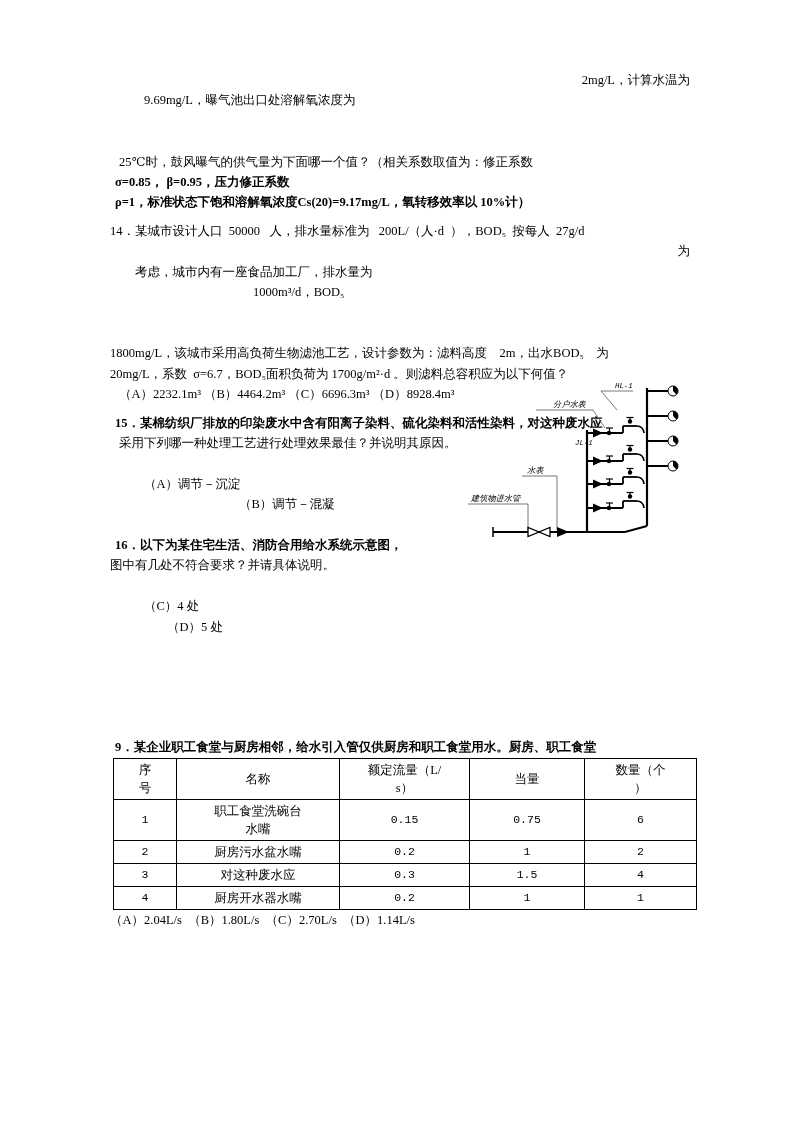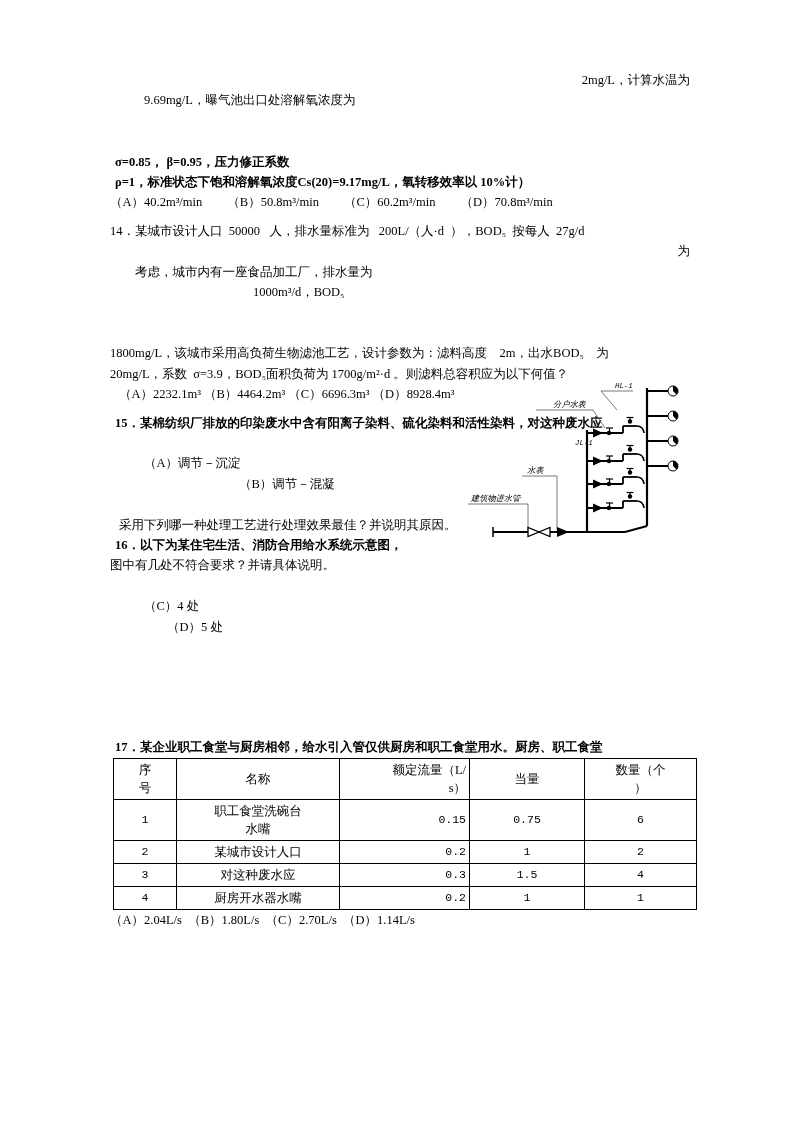--- a/index.html
+++ b/index.html
@@ -62,21 +62,21 @@
   table.dataTable td, table.dataTable th {
     border: 1px solid #000;
     text-align: center;
     vertical-align: middle;
     padding: 2px 3px;
     font-weight: normal;
     line-height: 18px;
   }
   table.dataTable .c0 { width: 56px; }
   table.dataTable .c1 { width: 156px; }
-  table.dataTable .c2 { width: 123px; text-align: right; }
+  table.dataTable .c2 { width: 123px; }
   table.dataTable .c3 { width: 108px; }
   table.dataTable .c4 { width: 105px; }
   .numcell {
     font-family: "Liberation Mono", "DejaVu Sans Mono", monospace;
     font-size: 11.5px;
   }
   .hdrwrap { display:block; }
 
   
   .diagram {
@@ -102,63 +102,63 @@
 
 <div class="page">
 
   <div class="content">
 
     <div>
       <div class="line indent1">
         <span>9.69mg/L，曝气池出口处溶解氧浓度为</span>
         <span class="rightpart">2mg/L，计算水温为</span>
       </div>
+      <div class="line indent1">25℃时，鼓风曝气的供气量为下面哪一个值？（相关系数取值为：修正系数</div>
       <div class="line indent2">σ=0.85， β=0.95，压力修正系数</div>
       <div class="line indent2">ρ=1，标准状态下饱和溶解氧浓度Cs(20)=9.17mg/L，氧转移效率以 10%计）</div>
-      <div class="opts">（A）40.2m³/min        （B）50.8m³/min        （C）60.2m³/min        （D）70.8m³/min</div>
     </div>
 
     <div class="spacer-sm"></div>
 
     <div>
       <div class="line">14．某城市设计人口  50000   人，排水量标准为   200L/（人·d  ），BOD₅  按每人  27g/d</div>
       <div class="line">
         <span>考虑，城市内有一座食品加工厂，排水量为</span>
         <span style="padding-left:118px">1000m³/d，BOD₅</span>
         <span class="rightpart">为</span>
       </div>
       <div class="line">1800mg/L，该城市采用高负荷生物滤池工艺，设计参数为：滤料高度    2m，出水BOD₅    为</div>
-      <div class="line">20mg/L，系数  σ=3.9，BOD₅面积负荷为 1700g/m²·d 。则滤料总容积应为以下何值？</div>
+      <div class="line">20mg/L，系数  σ=6.7，BOD₅面积负荷为 1700g/m²·d 。则滤料总容积应为以下何值？</div>
       <div class="opts indent1">（A）2232.1m³ （B）4464.2m³ （C）6696.3m³ （D）8928.4m³</div>
     </div>
 
     <div class="spacer-sm"></div>
 
     <div>
       <div class="line indent2">15．某棉纺织厂排放的印染废水中含有阳离子染料、硫化染料和活性染料，对这种废水应</div>
+      <div class="line indent1">采用下列哪一种处理工艺进行处理效果最佳？并说明其原因。</div>
       <div class="line indent1">
         <span>（A）调节－沉淀</span>
         <span style="padding-left:95px">（B）调节－混凝</span>
       </div>
-      <div class="line indent1">采用下列哪一种处理工艺进行处理效果最佳？并说明其原因。</div>
     </div>
 
     <div>
       <div class="line indent2">16．以下为某住宅生活、消防合用给水系统示意图，</div>
       <div class="line">图中有几处不符合要求？并请具体说明。</div>
       <div class="line indent1">
         <span>（C）4 处</span>
         <span style="padding-left:23px">（D）5 处</span>
       </div>
     </div>
 
     <div style="height:80px"></div>
 
     <div>
-      <div class="line indent2">17．某企业职工食堂与厨房相邻，给水引入管仅供厨房和职工食堂用水。厨房、职工食堂</div>
+      <div class="line indent2">9．某企业职工食堂与厨房相邻，给水引入管仅供厨房和职工食堂用水。厨房、职工食堂</div>
 
       <table class="dataTable">
         <thead>
           <tr>
             <th class="c0">
                 <span class="hdrwrap" id="h0">序<br>号</span>
               </th>
             <th class="c1">
                 <span class="hdrwrap" id="h1">名称</span>
               </th>
@@ -176,21 +176,21 @@
         <tbody id="tbody">
             <tr>
               <td class="c0 numcell">1</td>
               <td class="c1">职工食堂洗碗台<br>水嘴</td>
               <td class="c2 numcell">0.15</td>
               <td class="c3 numcell">0.75</td>
               <td class="c4 numcell">6</td>
             </tr>
             <tr>
               <td class="c0 numcell">2</td>
-              <td class="c1">某城市设计人口</td>
+              <td class="c1">厨房污水盆水嘴</td>
               <td class="c2 numcell">0.2</td>
               <td class="c3 numcell">1</td>
               <td class="c4 numcell">2</td>
             </tr>
             <tr>
               <td class="c0 numcell">3</td>
               <td class="c1">对这种废水应</td>
               <td class="c2 numcell">0.3</td>
               <td class="c3 numcell">1.5</td>
               <td class="c4 numcell">4</td>

